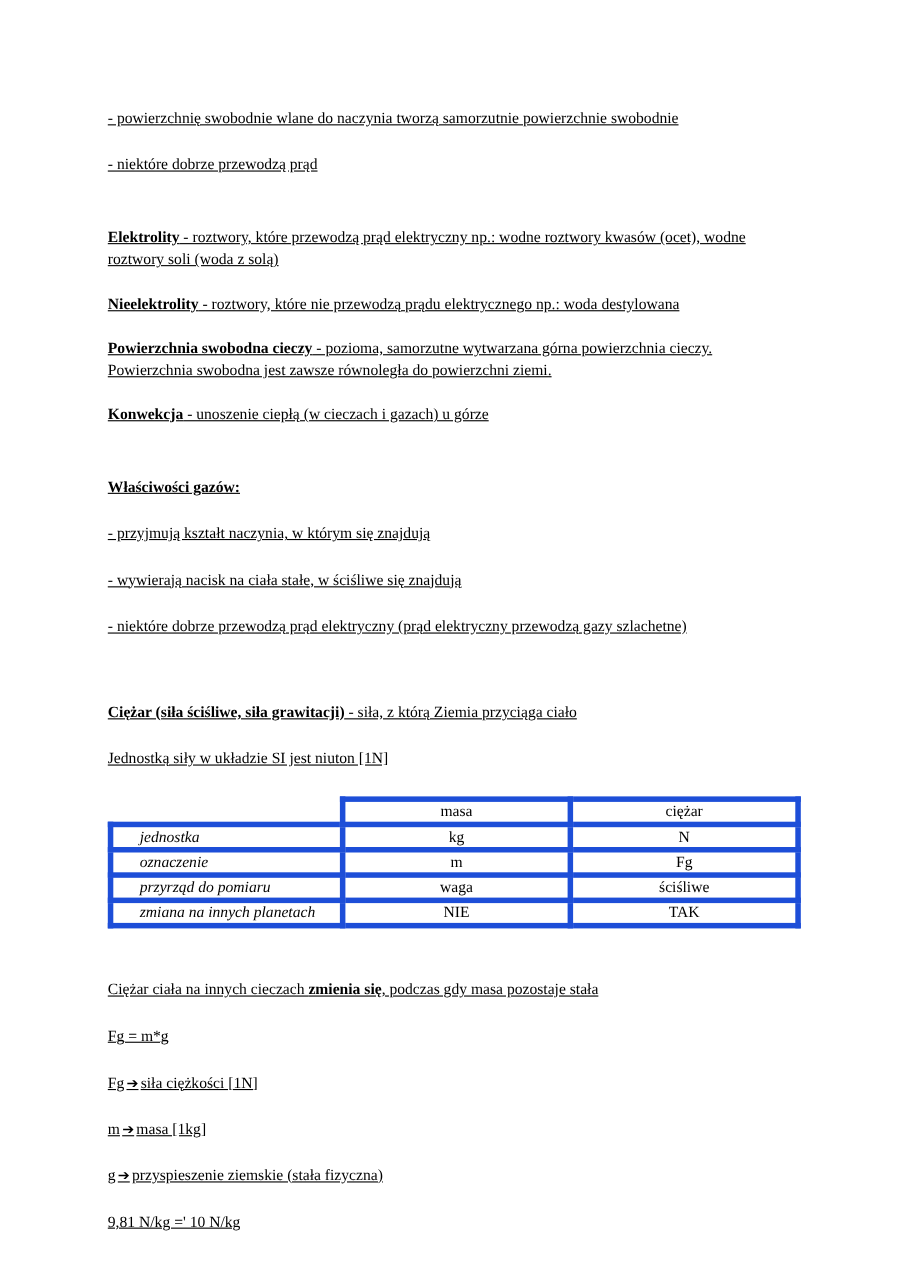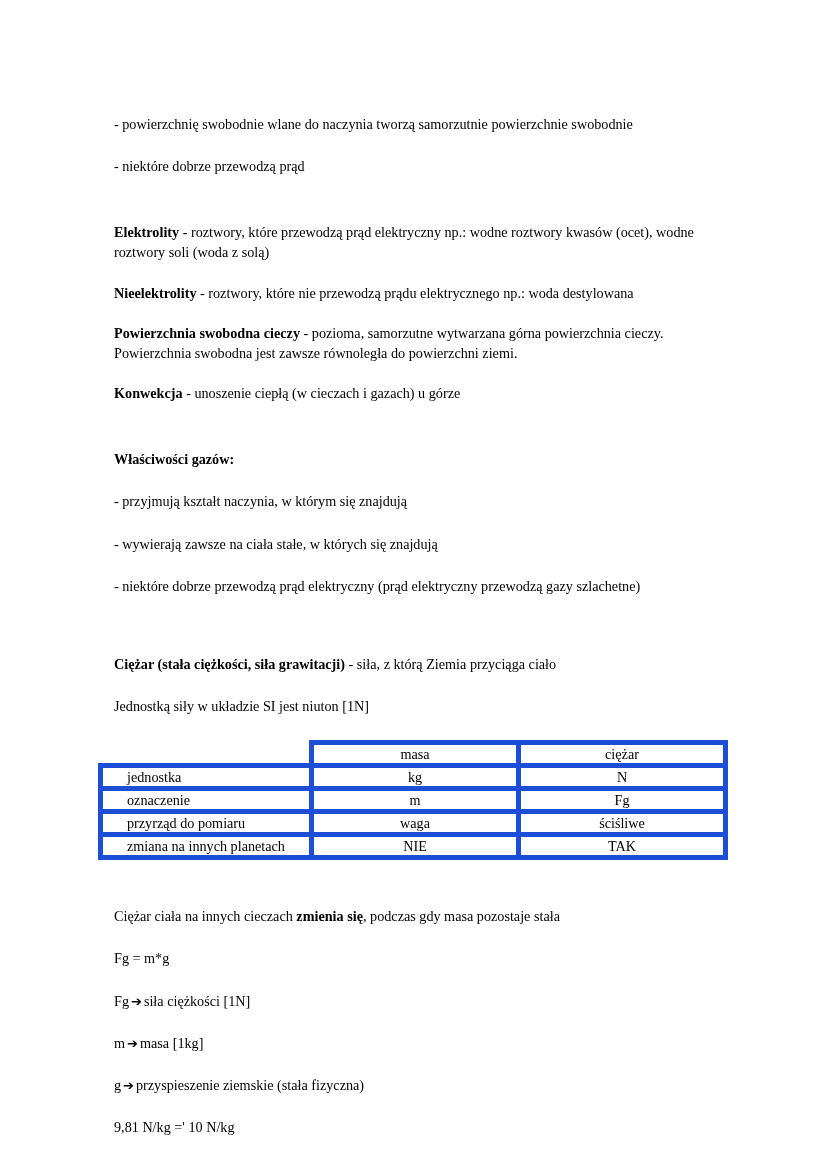--- a/index.html
+++ b/index.html
@@ -19,21 +19,22 @@
   .page {
     position: relative;
     width: 828px;
     height: 1171px;
     box-sizing: border-box;
     padding: 98px 105px 0 98px;
   }
   .blk {
     font-size: 14.2px;
     line-height: 1.42;
-    margin: 16px;
+    margin: 0;
+    text-decoration: underline;
   }
   
   .gap-line   { margin-top: 22px; }
   .gap-big    { margin-top: 46px; }
   .gap-huge   { margin-top: 58px; }
   .gap-tight  { margin-top: 20px; }
 
   b, .b { font-weight: bold; }
 
   .arrow {
@@ -61,20 +62,21 @@
     vertical-align: middle;
     line-height: 1.15;
   }
   table.facts th.colhead,
   table.facts td.val {
     text-align: center;
   }
   table.facts td.rowlabel {
     text-align: left;
     padding-left: 24px;
+    font-style: italic;
   }
   table.facts th.corner {
     border: none;
     background: transparent;
   }
   col.c0 { width: 211px; }
   col.c1 { width: 207px; }
   col.c2 { width: 207px; }
 </style>
 </head>
@@ -88,24 +90,24 @@
   <p class="blk gap-big"><b>Elektrolity</b><span> - roztwory, które przewodzą prąd elektryczny np.: wodne roztwory kwasów (ocet), wodne roztwory soli (woda z solą)</span></p>
 
   <p class="blk gap-tight"><b>Nieelektrolity</b><span> - roztwory, które nie przewodzą prądu elektrycznego np.: woda destylowana</span></p>
 
   <p class="blk gap-tight"><b>Powierzchnia swobodna cieczy</b><span> - pozioma, samorzutne wytwarzana górna powierzchnia cieczy. Powierzchnia swobodna jest zawsze równoległa do powierzchni ziemi.</span></p>
 
   <p class="blk gap-tight"><b>Konwekcja</b><span> - unoszenie ciepłą (w cieczach i gazach) u górze</span></p>
 
   <p class="blk gap-big b">Właściwości gazów:</p>
   <p class="blk gap-line">- przyjmują kształt naczynia, w którym się znajdują</p>
-  <p class="blk gap-line"> - wywierają zawsze na ciała stałe, w których się znajdują</p>
+  <p class="blk gap-line"> - wywierają nacisk na ciała stałe, w ściśliwe się znajdują</p>
   <p class="blk gap-line">- niektóre dobrze przewodzą prąd elektryczny (prąd elektryczny przewodzą gazy szlachetne)</p>
 
-  <p class="blk gap-huge"><b>Ciężar (stała ciężkości, siła grawitacji)</b><span> - siła, z którą Ziemia przyciąga ciało</span></p>
+  <p class="blk gap-huge"><b>Ciężar (siła ściśliwe, siła grawitacji)</b><span> - siła, z którą Ziemia przyciąga ciało</span></p>
 
   <p class="blk gap-line">Jednostką siły w układzie SI jest niuton [1N]</p>
 
   <table class="facts">
     <colgroup>
         <col class="c0">
         <col class="c1">
         <col class="c2">
       </colgroup>
     <thead>

